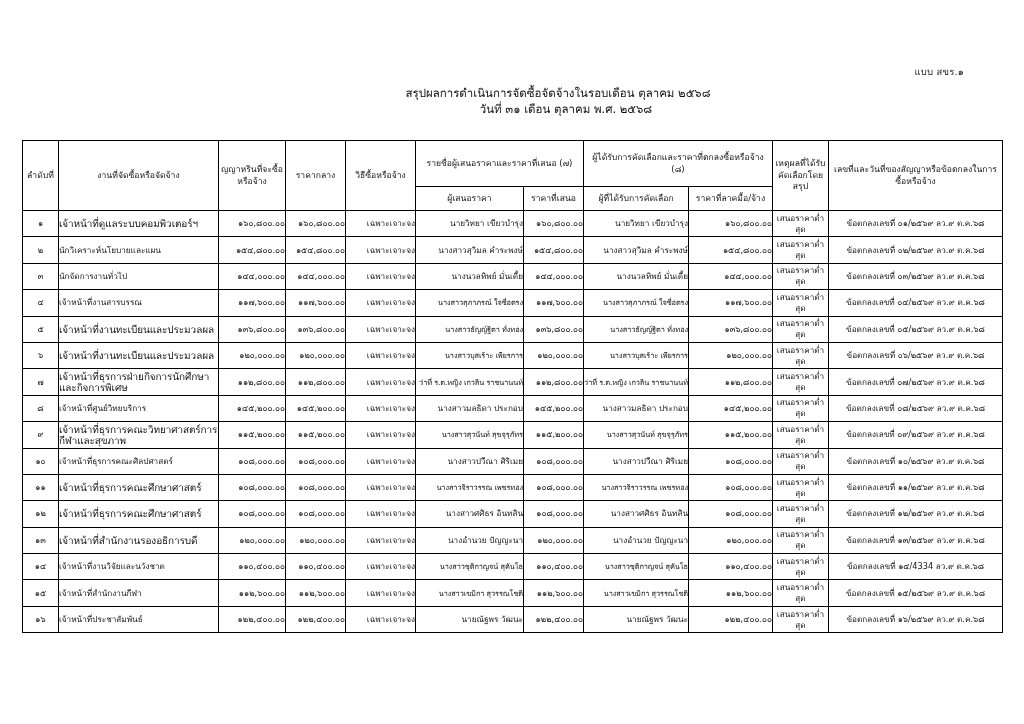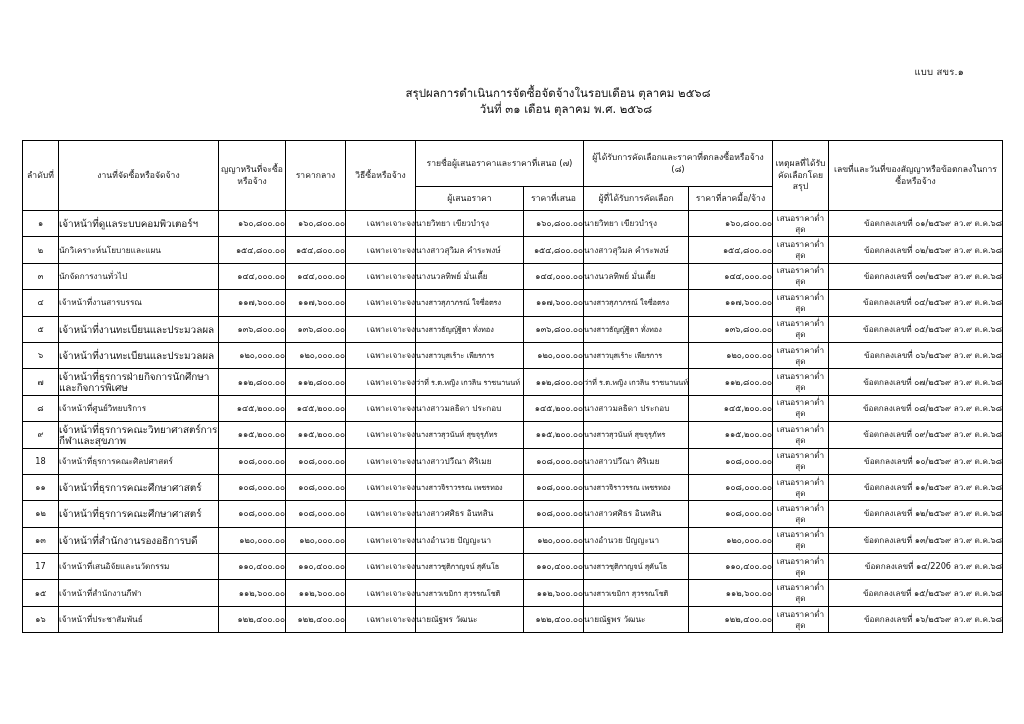--- a/index.html
+++ b/index.html
@@ -104,34 +104,34 @@
   td.c-amount {
     text-align: right;
     padding-right: 4px;
     font-size: 8.2px;
   }
   td.c-method {
     text-align: right;
     font-size: 8.2px;
   }
   td.c-person {
-    text-align: left;
+    text-align: right;
     padding-left: 3px;
     font-size: 8.2px;
   }
   td.c-person.tight {
     font-size: 7.4px;
     letter-spacing: -0.1px;
   }
   td.c-reason {
     text-align: center;
     font-size: 8.1px;
   }
   td.c-contract {
-    text-align: right;
+    text-align: center;
     padding-left: 4px;
     font-size: 8.1px;
     margin-left: 13px;
   }
 </style>
 </head>
 <body>
 
 <div class="page">
 
@@ -288,21 +288,21 @@
             <td class="c-amount">๑๑๕,๒๐๐.๐๐</td>
             <td class="c-method">เฉพาะเจาะจง</td>
             <td class="c-person tight">นางสาวสุวนันท์ สุขจุรุภัทร</td>
             <td class="c-amount">๑๑๕,๒๐๐.๐๐</td>
             <td class="c-person tight">นางสาวสุวนันท์ สุขจุรุภัทร</td>
             <td class="c-amount">๑๑๕,๒๐๐.๐๐</td>
             <td class="c-reason">เสนอราคาต่ำสุด</td>
             <td class="c-contract">ข้อตกลงเลขที่ ๐๙/๒๕๖๙ ลว.๙ ต.ค.๖๘</td>
           </tr>
           <tr>
-            <td class="c-no">18</td>
+            <td class="c-no">๑๐</td>
             <td class="c-work">เจ้าหน้าที่ธุรการคณะศิลปศาสตร์</td>
             <td class="c-amount">๑๐๘,๐๐๐.๐๐</td>
             <td class="c-amount">๑๐๘,๐๐๐.๐๐</td>
             <td class="c-method">เฉพาะเจาะจง</td>
             <td class="c-person">นางสาวปวีณา  ศิริเมย</td>
             <td class="c-amount">๑๐๘,๐๐๐.๐๐</td>
             <td class="c-person">นางสาวปวีณา  ศิริเมย</td>
             <td class="c-amount">๑๐๘,๐๐๐.๐๐</td>
             <td class="c-reason">เสนอราคาต่ำสุด</td>
             <td class="c-contract">ข้อตกลงเลขที่ ๑๐/๒๕๖๙ ลว.๙ ต.ค.๖๘</td>
@@ -340,31 +340,31 @@
             <td class="c-amount">๑๒๐,๐๐๐.๐๐</td>
             <td class="c-method">เฉพาะเจาะจง</td>
             <td class="c-person">นางอำนวย  ปัญญะนา</td>
             <td class="c-amount">๑๒๐,๐๐๐.๐๐</td>
             <td class="c-person">นางอำนวย  ปัญญะนา</td>
             <td class="c-amount">๑๒๐,๐๐๐.๐๐</td>
             <td class="c-reason">เสนอราคาต่ำสุด</td>
             <td class="c-contract">ข้อตกลงเลขที่ ๑๓/๒๕๖๙ ลว.๙ ต.ค.๖๘</td>
           </tr>
           <tr>
-            <td class="c-no">17</td>
-            <td class="c-work">เจ้าหน้าที่เสนอิจัยและนวัตกรรม</td>
+            <td class="c-no">๑๔</td>
+            <td class="c-work">เจ้าหน้าที่งานวิจัยและนวังชาต</td>
             <td class="c-amount">๑๑๐,๔๐๐.๐๐</td>
             <td class="c-amount">๑๑๐,๔๐๐.๐๐</td>
             <td class="c-method">เฉพาะเจาะจง</td>
             <td class="c-person tight">นางสาวชุติกาญจน์ สุคันโธ</td>
             <td class="c-amount">๑๑๐,๔๐๐.๐๐</td>
             <td class="c-person tight">นางสาวชุติกาญจน์ สุคันโธ</td>
             <td class="c-amount">๑๑๐,๔๐๐.๐๐</td>
             <td class="c-reason">เสนอราคาต่ำสุด</td>
-            <td class="c-contract">ข้อตกลงเลขที่ ๑๔/2206 ลว.๙ ต.ค.๖๘</td>
+            <td class="c-contract">ข้อตกลงเลขที่ ๑๔/4334 ลว.๙ ต.ค.๖๘</td>
           </tr>
           <tr>
             <td class="c-no">๑๕</td>
             <td class="c-work">เจ้าหน้าที่สำนักงานกีฬา</td>
             <td class="c-amount">๑๑๒,๖๐๐.๐๐</td>
             <td class="c-amount">๑๑๒,๖๐๐.๐๐</td>
             <td class="c-method">เฉพาะเจาะจง</td>
             <td class="c-person tight">นางสาวเขมิกา สุวรรณโชติ</td>
             <td class="c-amount">๑๑๒,๖๐๐.๐๐</td>
             <td class="c-person tight">นางสาวเขมิกา สุวรรณโชติ</td>

